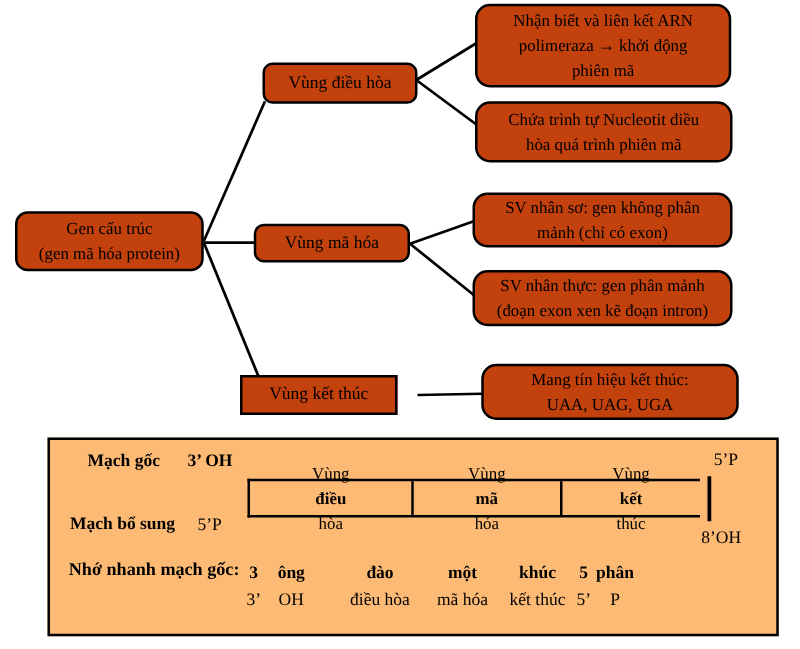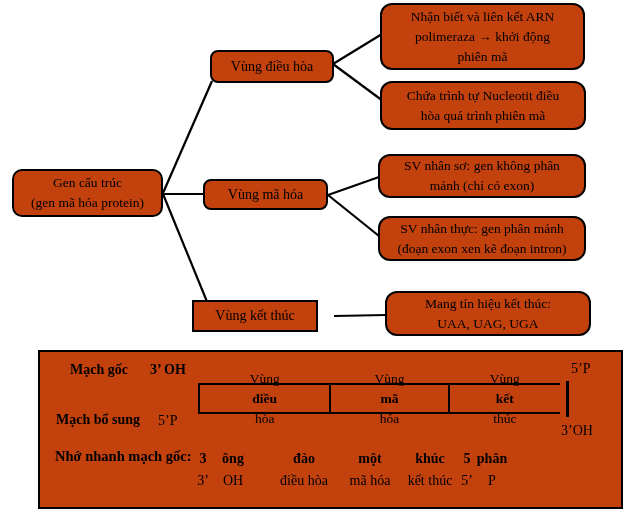--- a/index.html
+++ b/index.html
@@ -42,21 +42,21 @@
   .leaf-2      { left: 380px; top: 81px;  width: 206px; height: 49px; }
   .leaf-3      { left: 378px; top: 154px; width: 208px; height: 44px; }
   .leaf-4      { left: 378px; top: 216px; width: 208px; height: 45px; }
   .leaf-5      { left: 385px; top: 291px; width: 206px; height: 45px; }
 
   .strand-panel {
     position: absolute;
     left: 38px; top: 350px;
     width: 585px; height: 159px;
     border: 2.5px solid #000;
-    background: #c2410c;
+    background: #fdba74;
   }
   .abs { position: absolute; font-size: 14px; }
   .bold { font-weight: bold; }
 
   .strip {
     position: absolute;
     left: 158px; top: 31px;   
     width: 362px; height: 31px;
     border-top: 2px solid #000;
     border-bottom: 2px solid #000;
@@ -149,21 +149,21 @@
       <div class="strip-cell strip-cell-3">
         <span>Vùng</span>
           <span class="bold">kết</span>
           <span>thúc</span>
       </div>
     </div>
     <div class="strand-tick"></div>
 
     <span class="abs bold" style="left:16px; top:60px;">Mạch bổ sung</span>
     <span class="abs" style="left:118px; top:61px;">5’P</span>
-    <span class="abs" style="left:521px; top:71px;">3’OH</span>
+    <span class="abs" style="left:521px; top:71px;">8’OH</span>
 
     <span class="abs bold" style="left:15px; top:96px; font-size:14.5px;">Nhớ nhanh mạch gốc:</span>
 
     <div class="mn-col" style="left:163px;">
       <span class="mn-word">3</span>
       <span class="mn-meaning">3’</span>
     </div>
     <div class="mn-col" style="left:193px;">
       <span class="mn-word">ông</span>
       <span class="mn-meaning">OH</span>

